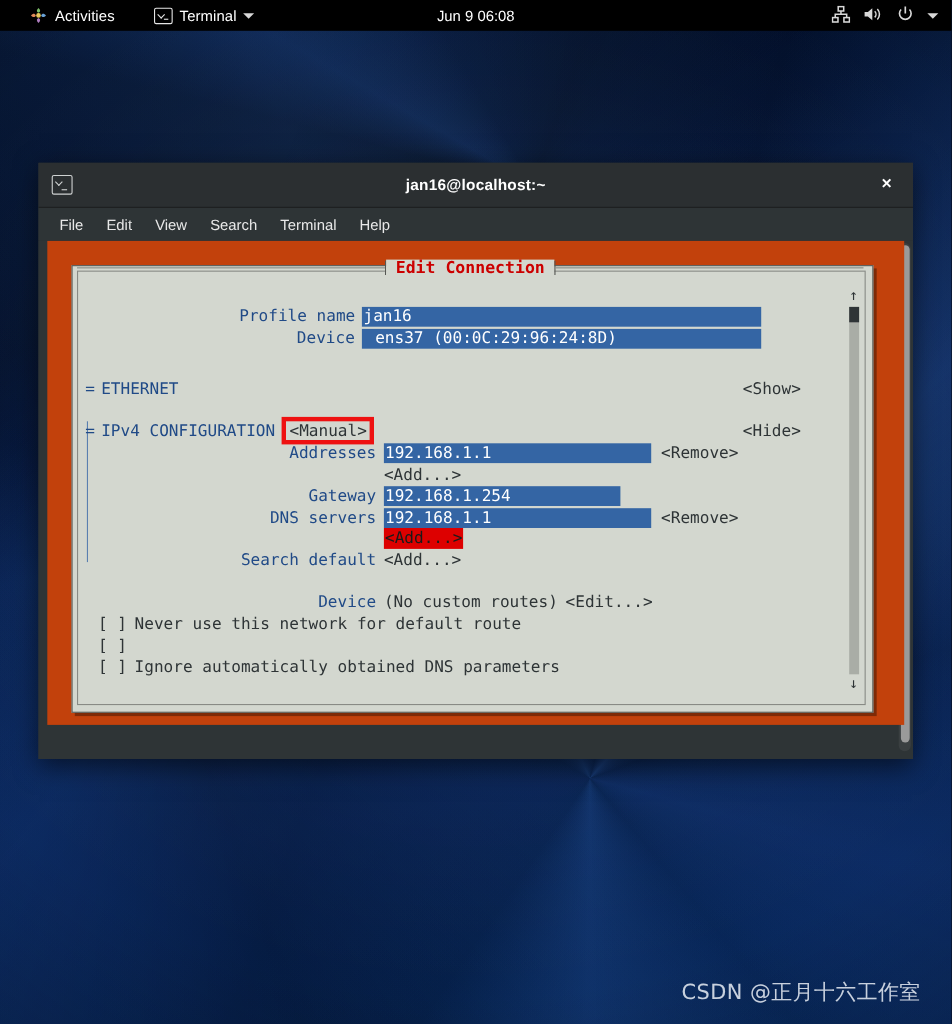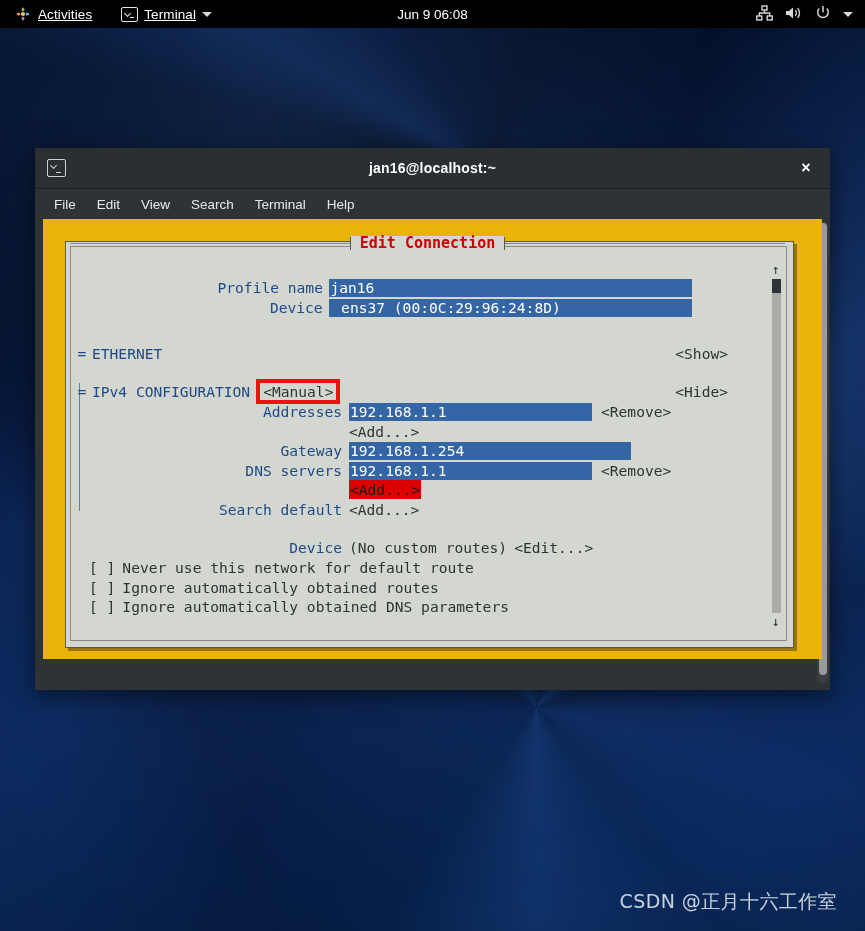--- a/index.html
+++ b/index.html
@@ -85,22 +85,22 @@
     position: absolute;
     left: 0; top: 0;
     width: 865px; height: 28px;
     background: #000000;
     color: #ffffff;
     font-size: 13.5px;
     z-index: 30;
   }
   .tb-left {
     position: absolute;
-    left: 10px; top: 0; height: 28px;
-    display: flex; align-items: center; gap: 9px; text-decoration: underline;
+    left: 22px; top: 0; height: 28px;
+    display: flex; align-items: center; gap: 16px;
   }
   .tb-activities {
     display: flex; align-items: center; gap: 7px;
     padding: 2px 5px; border-radius: 4px;
   }
   .tb-app {
     display: flex; align-items: center; gap: 6px;
     padding: 2px 5px; border-radius: 4px;
     margin-left: 10px;
   }
@@ -207,21 +207,21 @@
     left: 0; top: 71px;
     width: 795px; height: 471px;
     background: #2e3436;
   }
 
   
   .nm-blue {
     position: absolute;
     left: 8px; top: 0px;
     width: 779px; height: 440px;
-    background: #eab308;
+    background: #c2410c;
     overflow: hidden;
     font-family: "DejaVu Sans Mono", monospace;
   }
   
   .tw-scroll {
     position: absolute;
     right: 2px; top: 2px;
     width: 11px; height: 462px;
     background: #3a3f41;
     border-radius: 6px;
@@ -500,21 +500,21 @@
           </div>
 
           <div class="row" style="left:0; top:164px; width:620px;">
             <span style="width:277px;display:inline-block;"></span>
             <span class="btn">&lt;Add...&gt;</span>
           </div>
 
           <div class="row" style="left:0; top:183px; width:620px;">
             <span class="lbl-blue" style="width:270px;text-align:right;display:inline-block;">Gateway</span>
             <span style="width:7px;"></span>
-            <span class="field" style="width:282px;">192.168.1.254</span>
+            <span class="field" style="width:215px;">192.168.1.254</span>
           </div>
 
           <div class="row" style="left:0; top:203px; width:620px;">
             <span class="lbl-blue" style="width:270px;text-align:right;display:inline-block;">DNS servers</span>
             <span style="width:7px;"></span>
             <span class="field" style="width:243px;">192.168.1.1</span>
             <span style="width:9px;"></span>
             <span class="btn">&lt;Remove&gt;</span>
           </div>
 
@@ -539,21 +539,20 @@
 
           <div class="row" style="left:17px; top:300px; width:650px;">
             <span class="lbl-dark">[ ]</span>
             <span style="width:7px;"></span>
             <span class="lbl-dark">Never use this network for default route</span>
           </div>
 
           <div class="row" style="left:17px; top:320px; width:650px;">
             <span class="lbl-dark">[ ]</span>
             <span style="width:7px;"></span>
-            <span class="lbl-dark">Ignore automatically obtained routes</span>
           </div>
 
           <div class="row" style="left:17px; top:339px; width:650px;">
             <span class="lbl-dark">[ ]</span>
             <span style="width:7px;"></span>
             <span class="lbl-dark">Ignore automatically obtained DNS parameters</span>
           </div>
 
         </div>
       </div>

